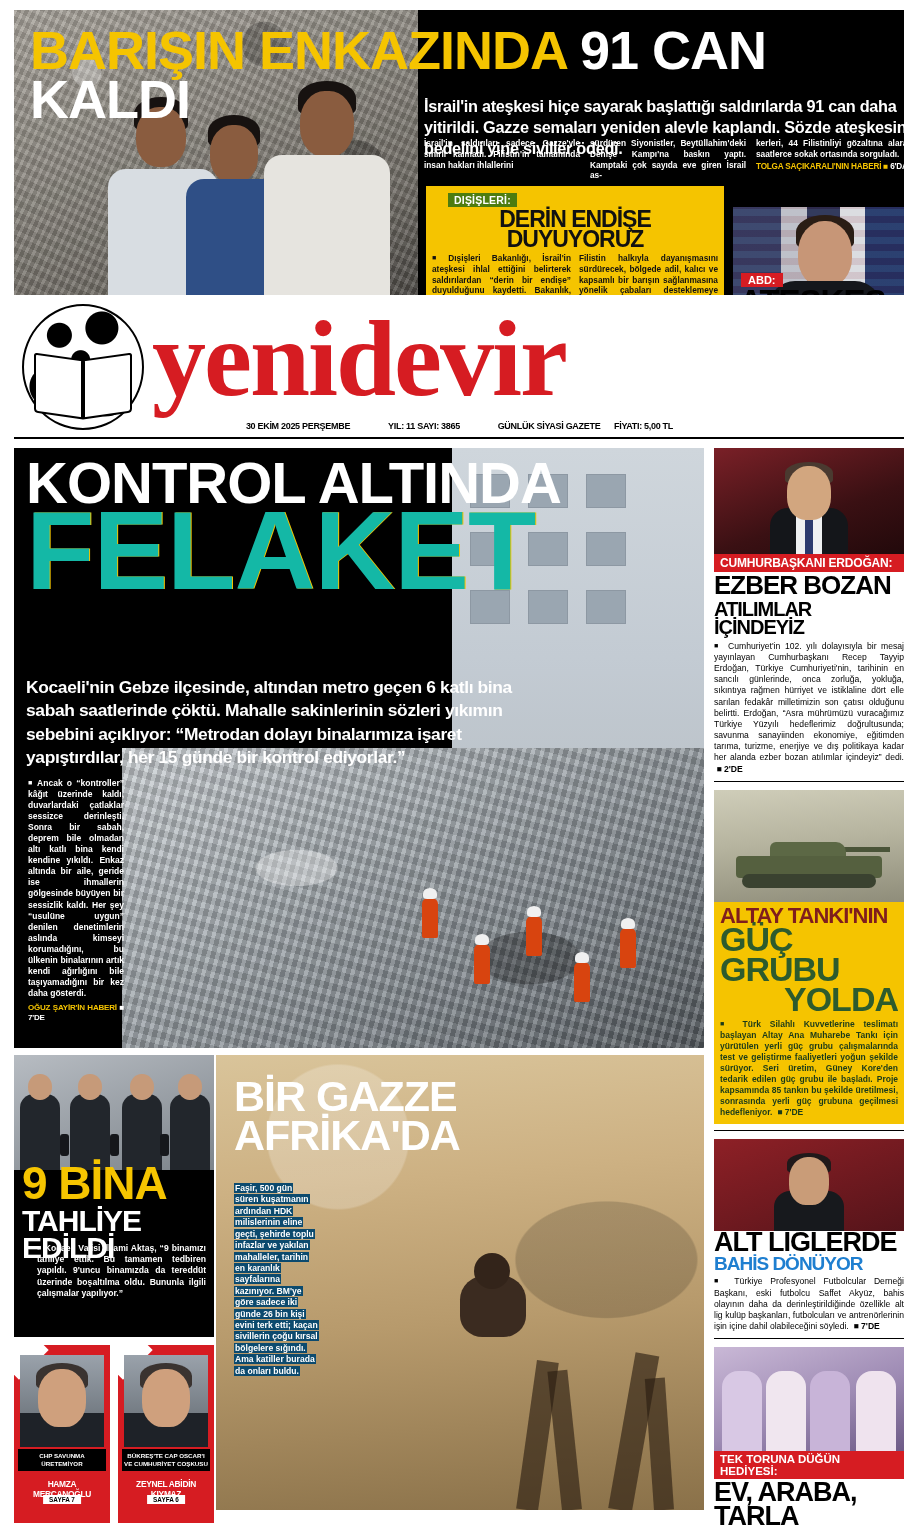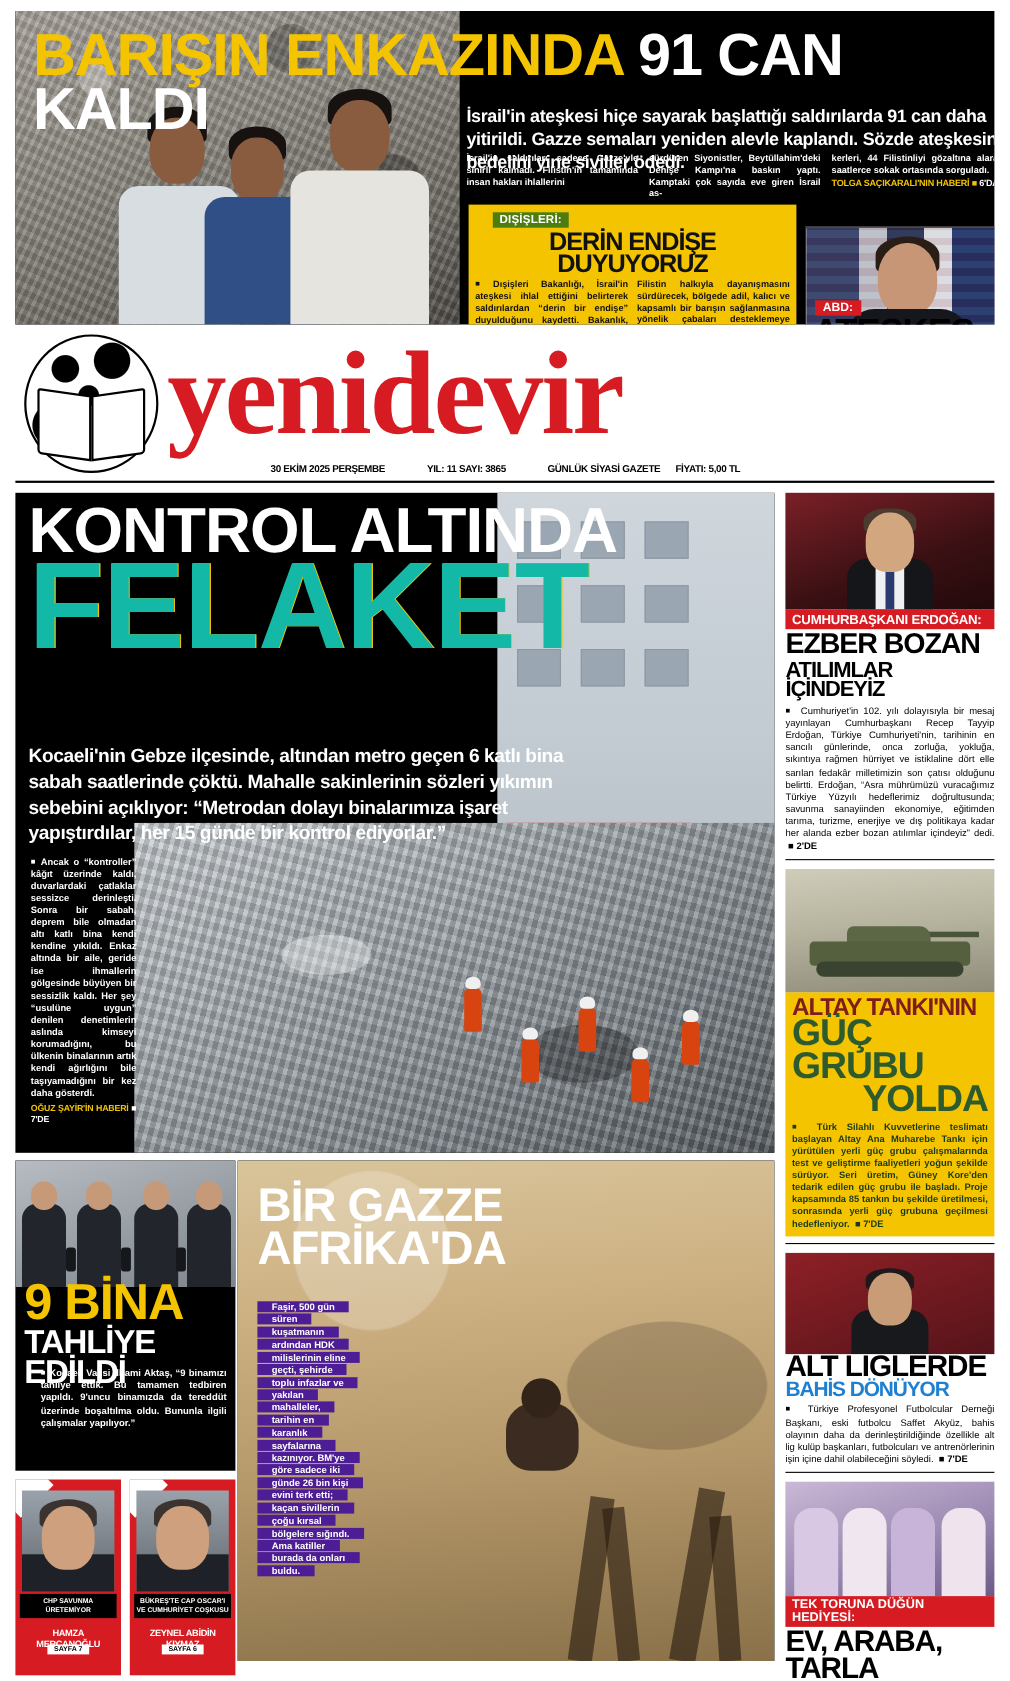--- a/index.html
+++ b/index.html
@@ -164,21 +164,21 @@
        radial-gradient(ellipse at 25% 18%, rgba(255,255,255,.22) 0 70px, transparent 72px),
        radial-gradient(ellipse at 80% 45%, rgba(0,0,0,.16) 0 90px, transparent 92px);}
   .child{position:absolute; left:236px; top:196px; width:84px; height:92px;}
   .child .b{position:absolute; left:8px; top:24px; width:66px; height:62px; background:#3b2b20; border-radius:40% 40% 34% 34%;}
   .child .h{position:absolute; left:22px; top:2px; width:36px; height:36px; background:#33241a; border-radius:50%;}
   .shadow{position:absolute; background:rgba(40,28,16,.62); transform-origin:bottom center;}
   #afrika .hbox{position:absolute; left:18px; top:22px; }
   #afrika .h{ font-size:43px; color:#fff; line-height:.9; }
   #afrika .redtxt{position:absolute; left:18px; top:128px; width:84px; color:#fff; font-weight:bold;
      font-size:8.6px; line-height:1.33;}
-  #afrika .redtxt span{background:#4c1d95; box-decoration-break:clone; -webkit-box-decoration-break:clone; padding:0 13px;}
+  #afrika .redtxt span{background:#0c4a6e; box-decoration-break:clone; -webkit-box-decoration-break:clone; padding:0 1px;}
 
   
   #cols-row { position:absolute; left:14px; top:1345px; width:200px; height:178px; display:flex; gap:8px;}
   .colcard { width:96px; height:178px; background:#d61c22; position:relative; overflow:hidden;}
   .colcard .corner{position:absolute; left:-16px; top:-16px; width:42px; height:42px; background:#fff; transform:rotate(45deg);}
   .colcard .ph{position:absolute; left:6px; top:10px; width:84px; height:92px; overflow:hidden;
       background:linear-gradient(180deg,#9aa2ab,#5f666d);}
   .colcard .ph .face{position:absolute; left:50%; transform:translateX(-50%); top:14px; width:48px; height:58px; border-radius:46% 46% 42% 42%; background:#cfa07d;}
   .colcard .ph .hair{position:absolute; left:50%; transform:translateX(-50%); top:8px; width:52px; height:26px; border-radius:50% 50% 16% 16%; background:#3a3330;}
   .colcard .ph .suit{position:absolute; left:50%; transform:translateX(-50%); bottom:0; width:84px; height:34px; background:#1e2228;}

